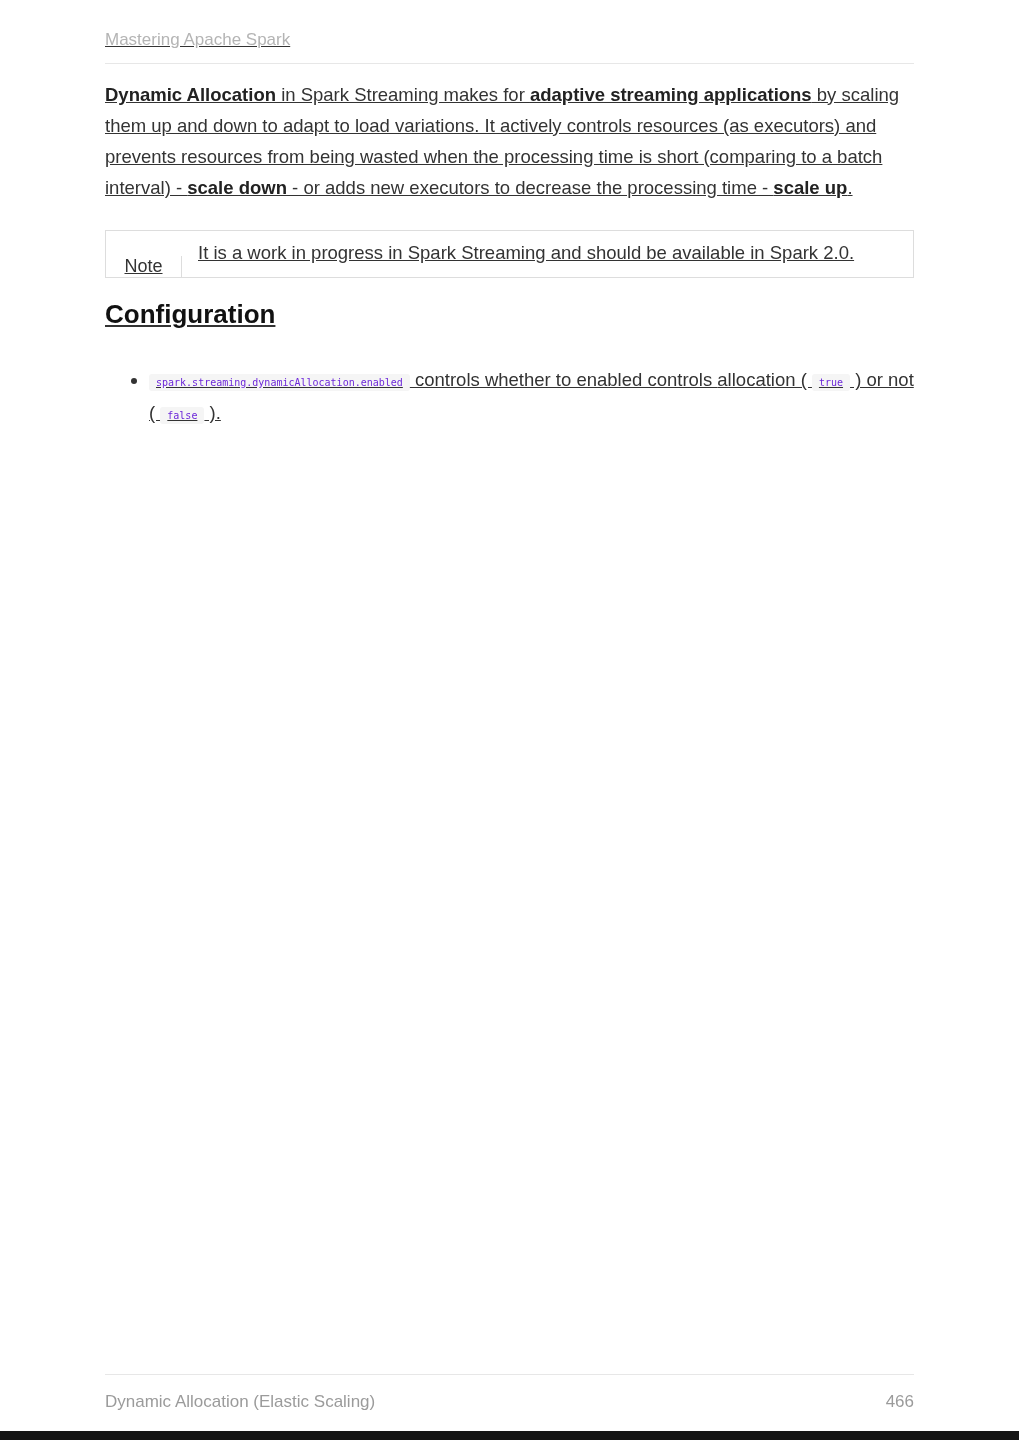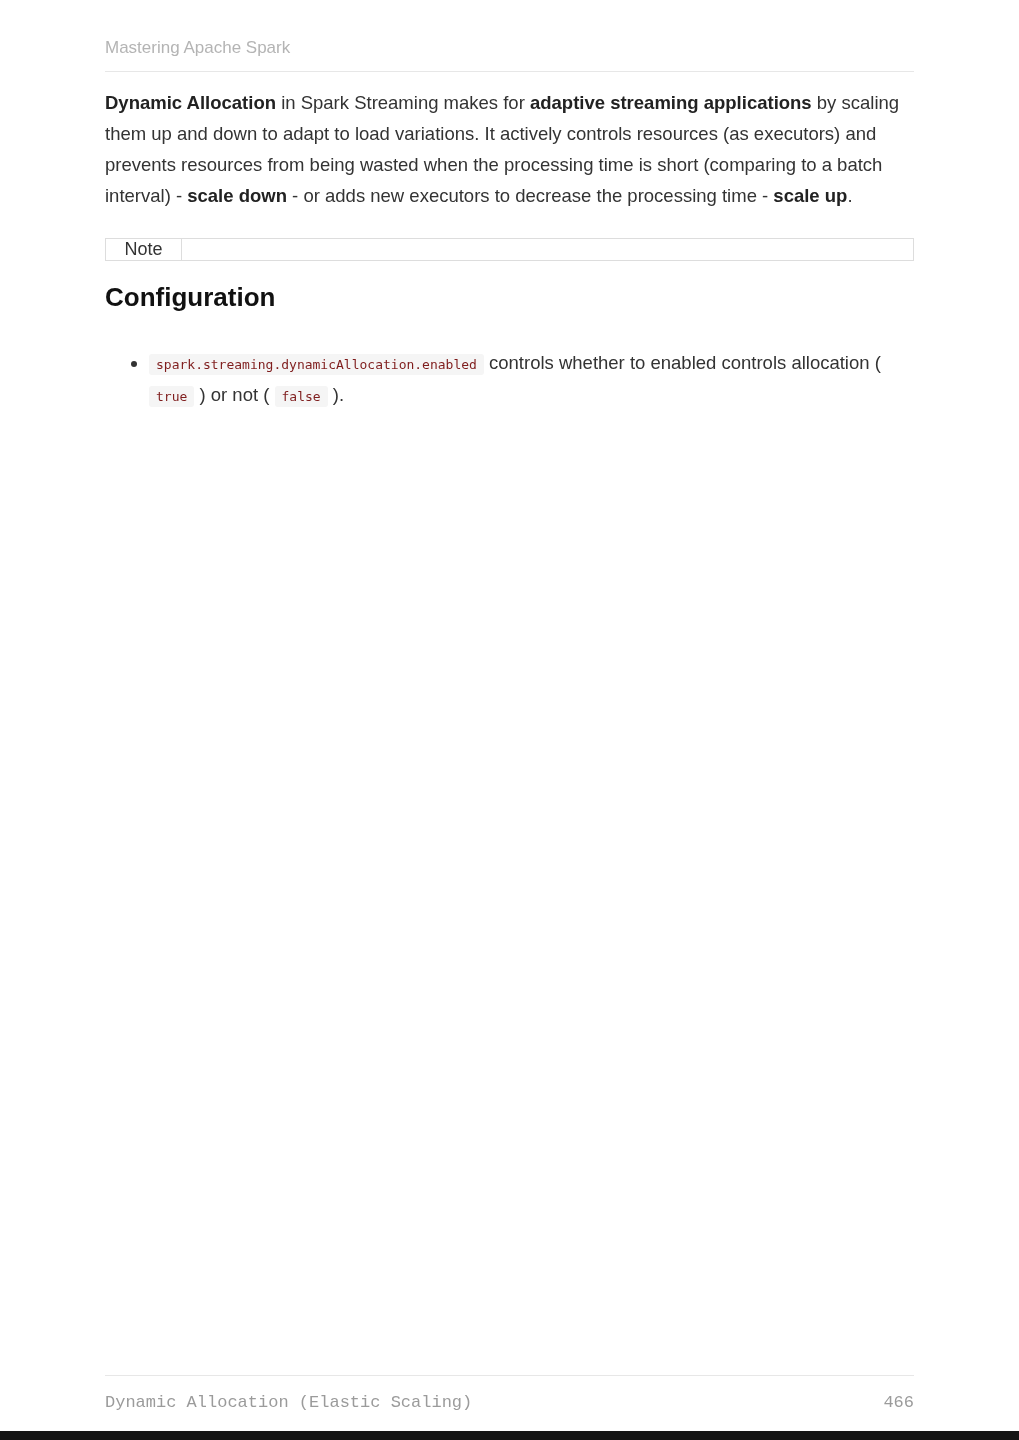--- a/index.html
+++ b/index.html
@@ -6,21 +6,22 @@
   html, body { background: #ffffff; }
   body {
     width: 1019px;
     height: 1440px;
     position: relative;
     font-family: "Liberation Sans", sans-serif;
     color: #333333;
     overflow: hidden;
   }
   .page {
-    padding: 12px 105px;
+    padding: 4px 105px;
+    text-decoration: underline;
   }
   
   .page-header {
     padding-top: 26px;
   }
   .page-header .header-text {
     color: #b4b4b4;
     font-size: 17px;
   }
   .header-rule {
@@ -83,42 +84,41 @@
     margin-top: 34px;
     padding-left: 44px;
   }
   ul.doc-list li {
     font-size: 18.5px;
     line-height: 1.75;
     color: #333333;
   }
   code.inline-code {
     font-family: "DejaVu Sans Mono", "Liberation Mono", monospace;
-    font-size: 13px;
+    font-size: 10px;
     background: #f5f5f5;
     border-radius: 3px;
     padding: 3px 7px;
-    color: #7f1d1d;
+    color: #6d28d9;
     white-space: nowrap;
   }
   
   .page-footer {
     position: absolute;
     left: 105px;
     right: 105px;
     bottom: 28px;
   }
   .footer-rule {
     border-top: 1px solid #e7e7e7;
   }
   .footer-row {
     display: flex;
     justify-content: space-between;
     padding-top: 17px;
-    font-family: Liberation Mono, monospace;
   }
   .footer-row span {
     color: #9b9b9b;
     font-size: 17px;
   }
   .bottom-bar {
     position: absolute;
     left: 0;
     bottom: 0;
     width: 100%;
@@ -134,20 +134,21 @@
   <div class="page-header">
     <span class="header-text">Mastering Apache Spark</span>
     <div class="header-rule"></div>
   </div>
 
 
   <p class="body-text"><b>Dynamic Allocation</b><span> in Spark Streaming makes for </span><b>adaptive streaming applications</b><span> by scaling them up and down to adapt to load variations. It actively controls resources (as executors) and prevents resources from being wasted when the processing time is short (comparing to a batch interval) - </span><b>scale down</b><span> - or adds new executors to decrease the processing time - </span><b>scale up</b><span>.</span></p>
 
   <div class="note-box">
     <div class="note-label">Note</div>
+    <div class="note-text">It is a work in progress in Spark Streaming and should be available in Spark 2.0.</div>
   </div>
 
 
   <h2 class="section-heading">Configuration</h2>
 
   <ul class="doc-list">
     <li><code class="inline-code">spark.streaming.dynamicAllocation.enabled</code><span> controls whether to enabled controls </span><span>allocation ( </span><code class="inline-code">true</code><span> ) or not ( </span><code class="inline-code">false</code><span> ).</span></li>
   </ul>
 
 </div>

